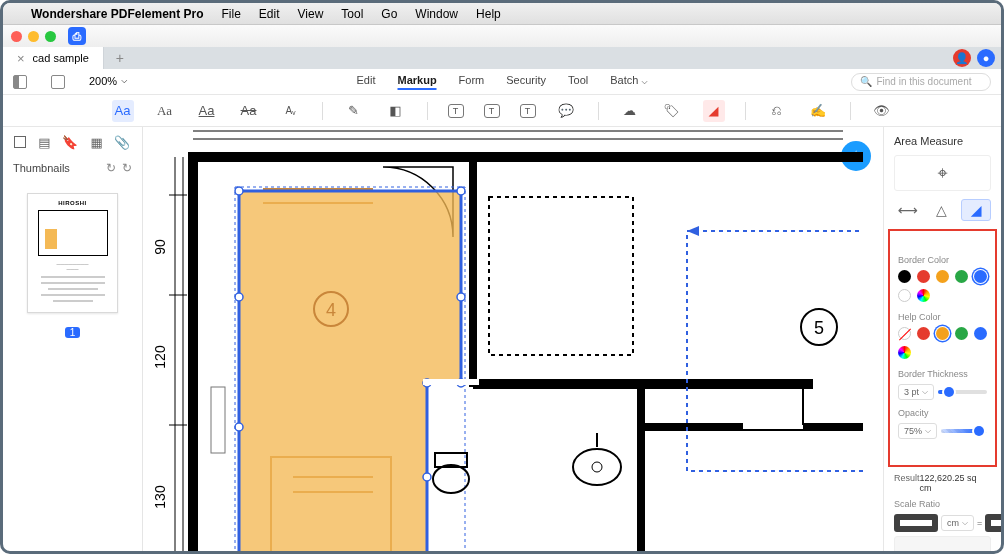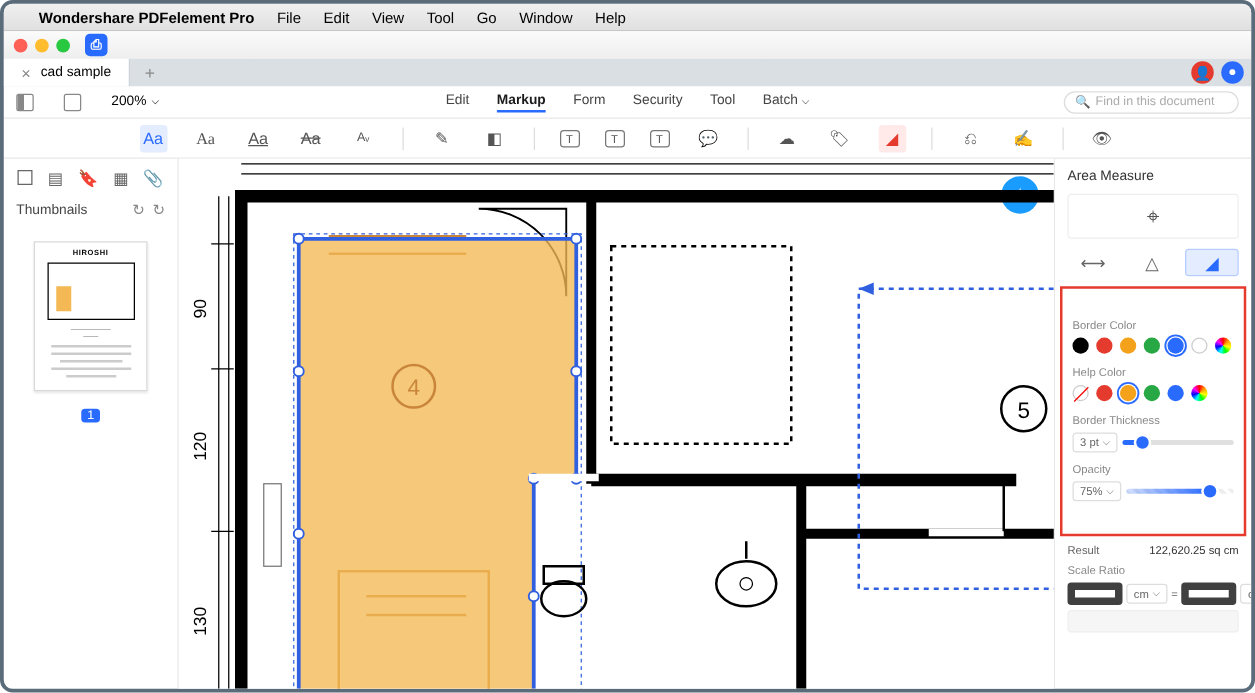--- a/index.html
+++ b/index.html
@@ -50,21 +50,21 @@
 .leftpane .thumb .plan{ width:70px;height:46px;border:1px solid #000;margin:4px 0;position:relative }
 .leftpane .thumb .plan .hl{ position:absolute;left:6px;bottom:6px;width:12px;height:20px;background:#f4b955 }
 .leftpane .thumb .lines{ width:64px;height:2px;background:#ccc;margin:2px 0 }
 .leftpane .pagen{ display:flex;justify-content:center }
 .leftpane .pagen span{ background:#2a6bff;color:#fff;font-size:10px;padding:0 5px;border-radius:3px }
 
 .canvas{ flex:1;background:#fff;position:relative;overflow:hidden }
 .canvas .floaticon{ position:absolute;right:12px;top:14px;width:30px;height:30px;border-radius:50%;background:#1a9cff;display:flex;align-items:center;justify-content:center;color:#fff;font-size:15px }
 .canvas svg{ position:absolute;top:0;left:0 }
 
-.rightpane{ width:158px;border-left:1px solid #e7e7e7;font-size:10px;color:#666;padding:8px 0;overflow:hidden }
+.rightpane{ width:118px;border-left:1px solid #e7e7e7;font-size:10px;color:#666;padding:8px 0;overflow:hidden }
 .rightpane .head{ font-size:11px;color:#333;padding:0 10px 8px;font-weight:500 }
 .rightpane .bigicon{ height:36px;display:flex;align-items:center;justify-content:center;font-size:18px;color:#555;border:1px solid #eee;margin:0 10px 8px;border-radius:3px }
 .rightpane .mode-row{ display:flex;justify-content:space-around;margin:0 10px 8px;gap:6px }
 .rightpane .mode{ flex:1;height:22px;border-radius:3px;display:flex;align-items:center;justify-content:center;font-size:14px;color:#666 }
 .rightpane .mode.active{ background:#e4ecff;color:#2a6bff;border:1px solid #b7cdff }
 .rightpane .redbox{ border:2px solid #e53b2e;margin:0 4px 6px;padding:24px 8px }
 .rightpane .lab{ font-size:9px;color:#888;margin-bottom:5px }
 .rightpane .swatches{ display:flex;gap:6px;flex-wrap:wrap;margin-bottom:10px }
 .rightpane .sw{ width:13px;height:13px;border-radius:50% }
 .rightpane .sw.ring{ box-shadow:0 0 0 1px #fff,0 0 0 2.5px #2a6bff }

